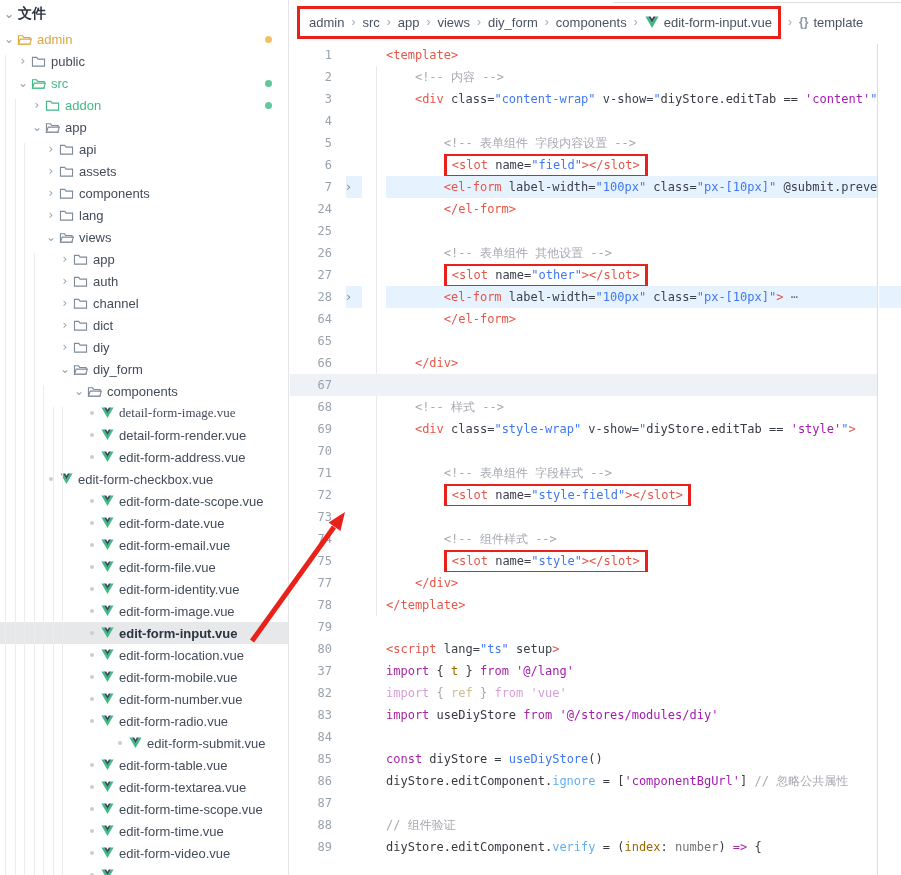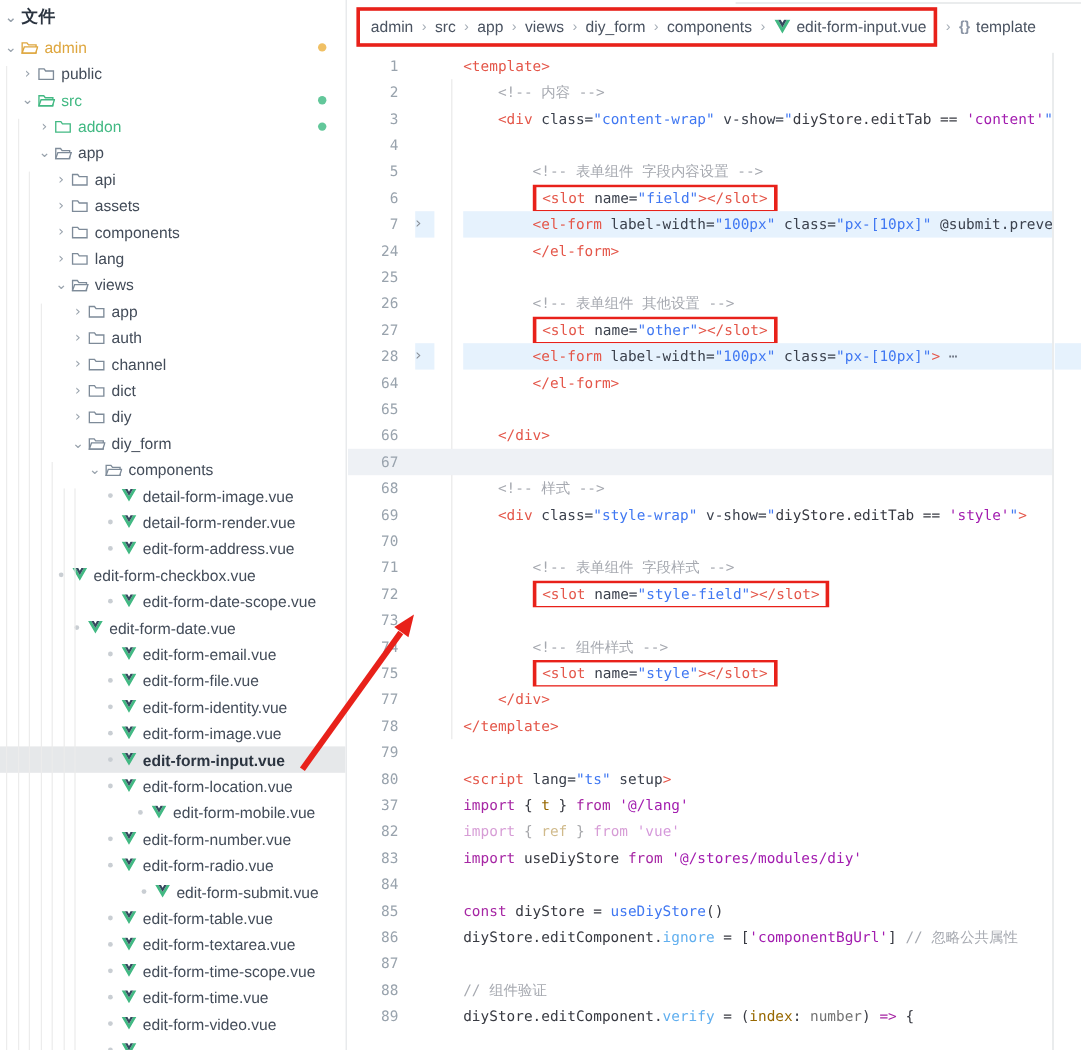--- a/index.html
+++ b/index.html
@@ -237,21 +237,21 @@
         <div class="tree-row" style="padding-left: 74px;">
           <span class="chev">⌄</span>
           <span class="icon">
             <svg width="15" height="13" viewBox="0 0 16 14">
       <path d="M1.5 3 h4.3 l1.4 1.8 H14 V12 H1.5 Z" fill="none" stroke="#7e8b99" stroke-width="1.2"></path>
       <path d="M1.5 12 L3.4 6.6 H15.4 L13.6 12 Z" fill="#fff" stroke="#7e8b99" stroke-width="1.2"></path>
             </svg>
           </span>
           <span class="">components</span>
         </div>
-        <div class="tree-row" style="padding-left: 88px;">
+        <div class="tree-row" style="padding-left: 88px; font-family: Liberation Serif, serif;">
           <span class="bullet"></span>
           <span class="icon">
             <svg width="13" height="12" viewBox="0 0 13 12">
   <path d="M0.4 0.4 L6.5 11 L12.6 0.4 H9.9 L6.5 6.3 L3.1 0.4 Z" fill="#42b983"></path>
   <path d="M3.1 0.4 L6.5 6.3 L9.9 0.4 H7.8 L6.5 2.7 L5.2 0.4 Z" fill="#35495e"></path>
             </svg>
           </span>
           <span>detail-form-image.vue</span>
         </div>
         <div class="tree-row" style="padding-left: 88px;">
@@ -287,21 +287,21 @@
         <div class="tree-row" style="padding-left: 88px;">
           <span class="bullet"></span>
           <span class="icon">
             <svg width="13" height="12" viewBox="0 0 13 12">
   <path d="M0.4 0.4 L6.5 11 L12.6 0.4 H9.9 L6.5 6.3 L3.1 0.4 Z" fill="#42b983"></path>
   <path d="M3.1 0.4 L6.5 6.3 L9.9 0.4 H7.8 L6.5 2.7 L5.2 0.4 Z" fill="#35495e"></path>
             </svg>
           </span>
           <span>edit-form-date-scope.vue</span>
         </div>
-        <div class="tree-row" style="padding-left: 60px; text-align: center;">
+        <div class="tree-row" style="padding-left: 88px; text-align: center;">
           <span class="bullet"></span>
           <span class="icon">
             <svg width="13" height="12" viewBox="0 0 13 12">
   <path d="M0.4 0.4 L6.5 11 L12.6 0.4 H9.9 L6.5 6.3 L3.1 0.4 Z" fill="#42b983"></path>
   <path d="M3.1 0.4 L6.5 6.3 L9.9 0.4 H7.8 L6.5 2.7 L5.2 0.4 Z" fill="#35495e"></path>
             </svg>
           </span>
           <span>edit-form-date.vue</span>
         </div>
         <div class="tree-row" style="padding-left: 88px;">
@@ -357,21 +357,21 @@
         <div class="tree-row" style="padding-left: 88px;">
           <span class="bullet"></span>
           <span class="icon">
             <svg width="13" height="12" viewBox="0 0 13 12">
   <path d="M0.4 0.4 L6.5 11 L12.6 0.4 H9.9 L6.5 6.3 L3.1 0.4 Z" fill="#42b983"></path>
   <path d="M3.1 0.4 L6.5 6.3 L9.9 0.4 H7.8 L6.5 2.7 L5.2 0.4 Z" fill="#35495e"></path>
             </svg>
           </span>
           <span>edit-form-location.vue</span>
         </div>
-        <div class="tree-row" style="padding-left: 88px; justify-content: center;">
+        <div class="tree-row" style="padding-left: 88px;">
           <span class="bullet"></span>
           <span class="icon">
             <svg width="13" height="12" viewBox="0 0 13 12">
   <path d="M0.4 0.4 L6.5 11 L12.6 0.4 H9.9 L6.5 6.3 L3.1 0.4 Z" fill="#42b983"></path>
   <path d="M3.1 0.4 L6.5 6.3 L9.9 0.4 H7.8 L6.5 2.7 L5.2 0.4 Z" fill="#35495e"></path>
             </svg>
           </span>
           <span>edit-form-mobile.vue</span>
         </div>
         <div class="tree-row" style="padding-left: 88px;">

